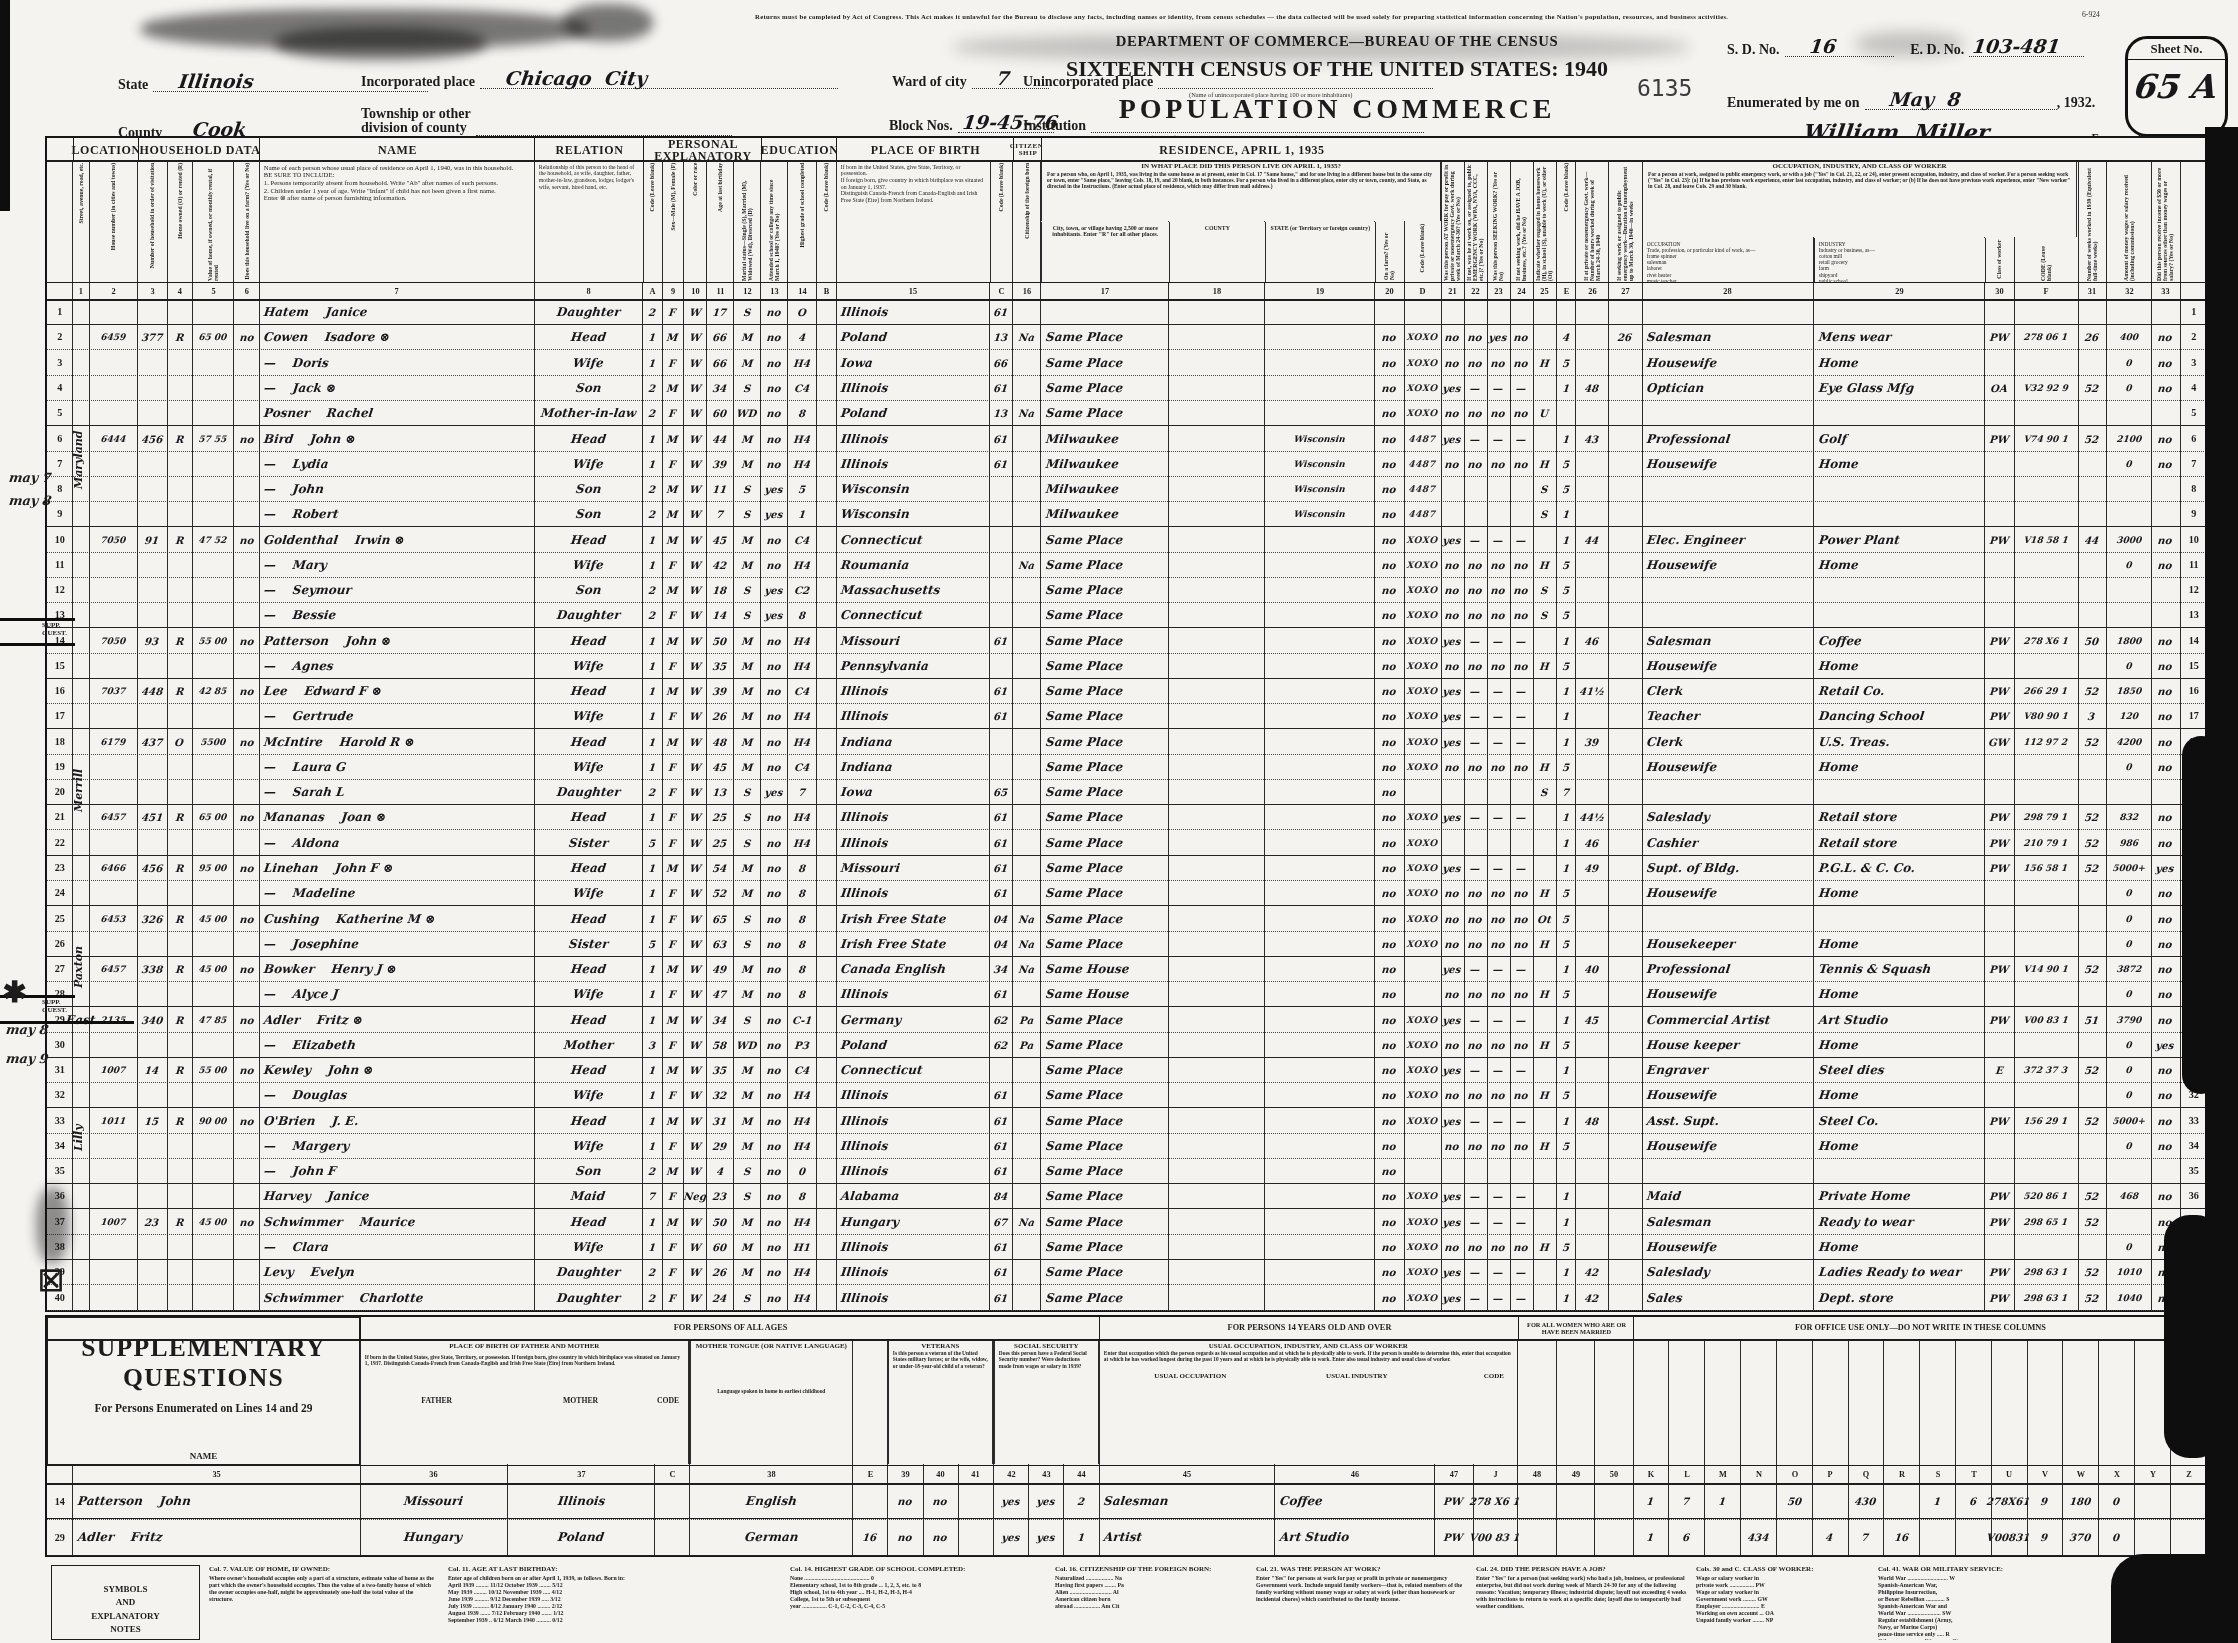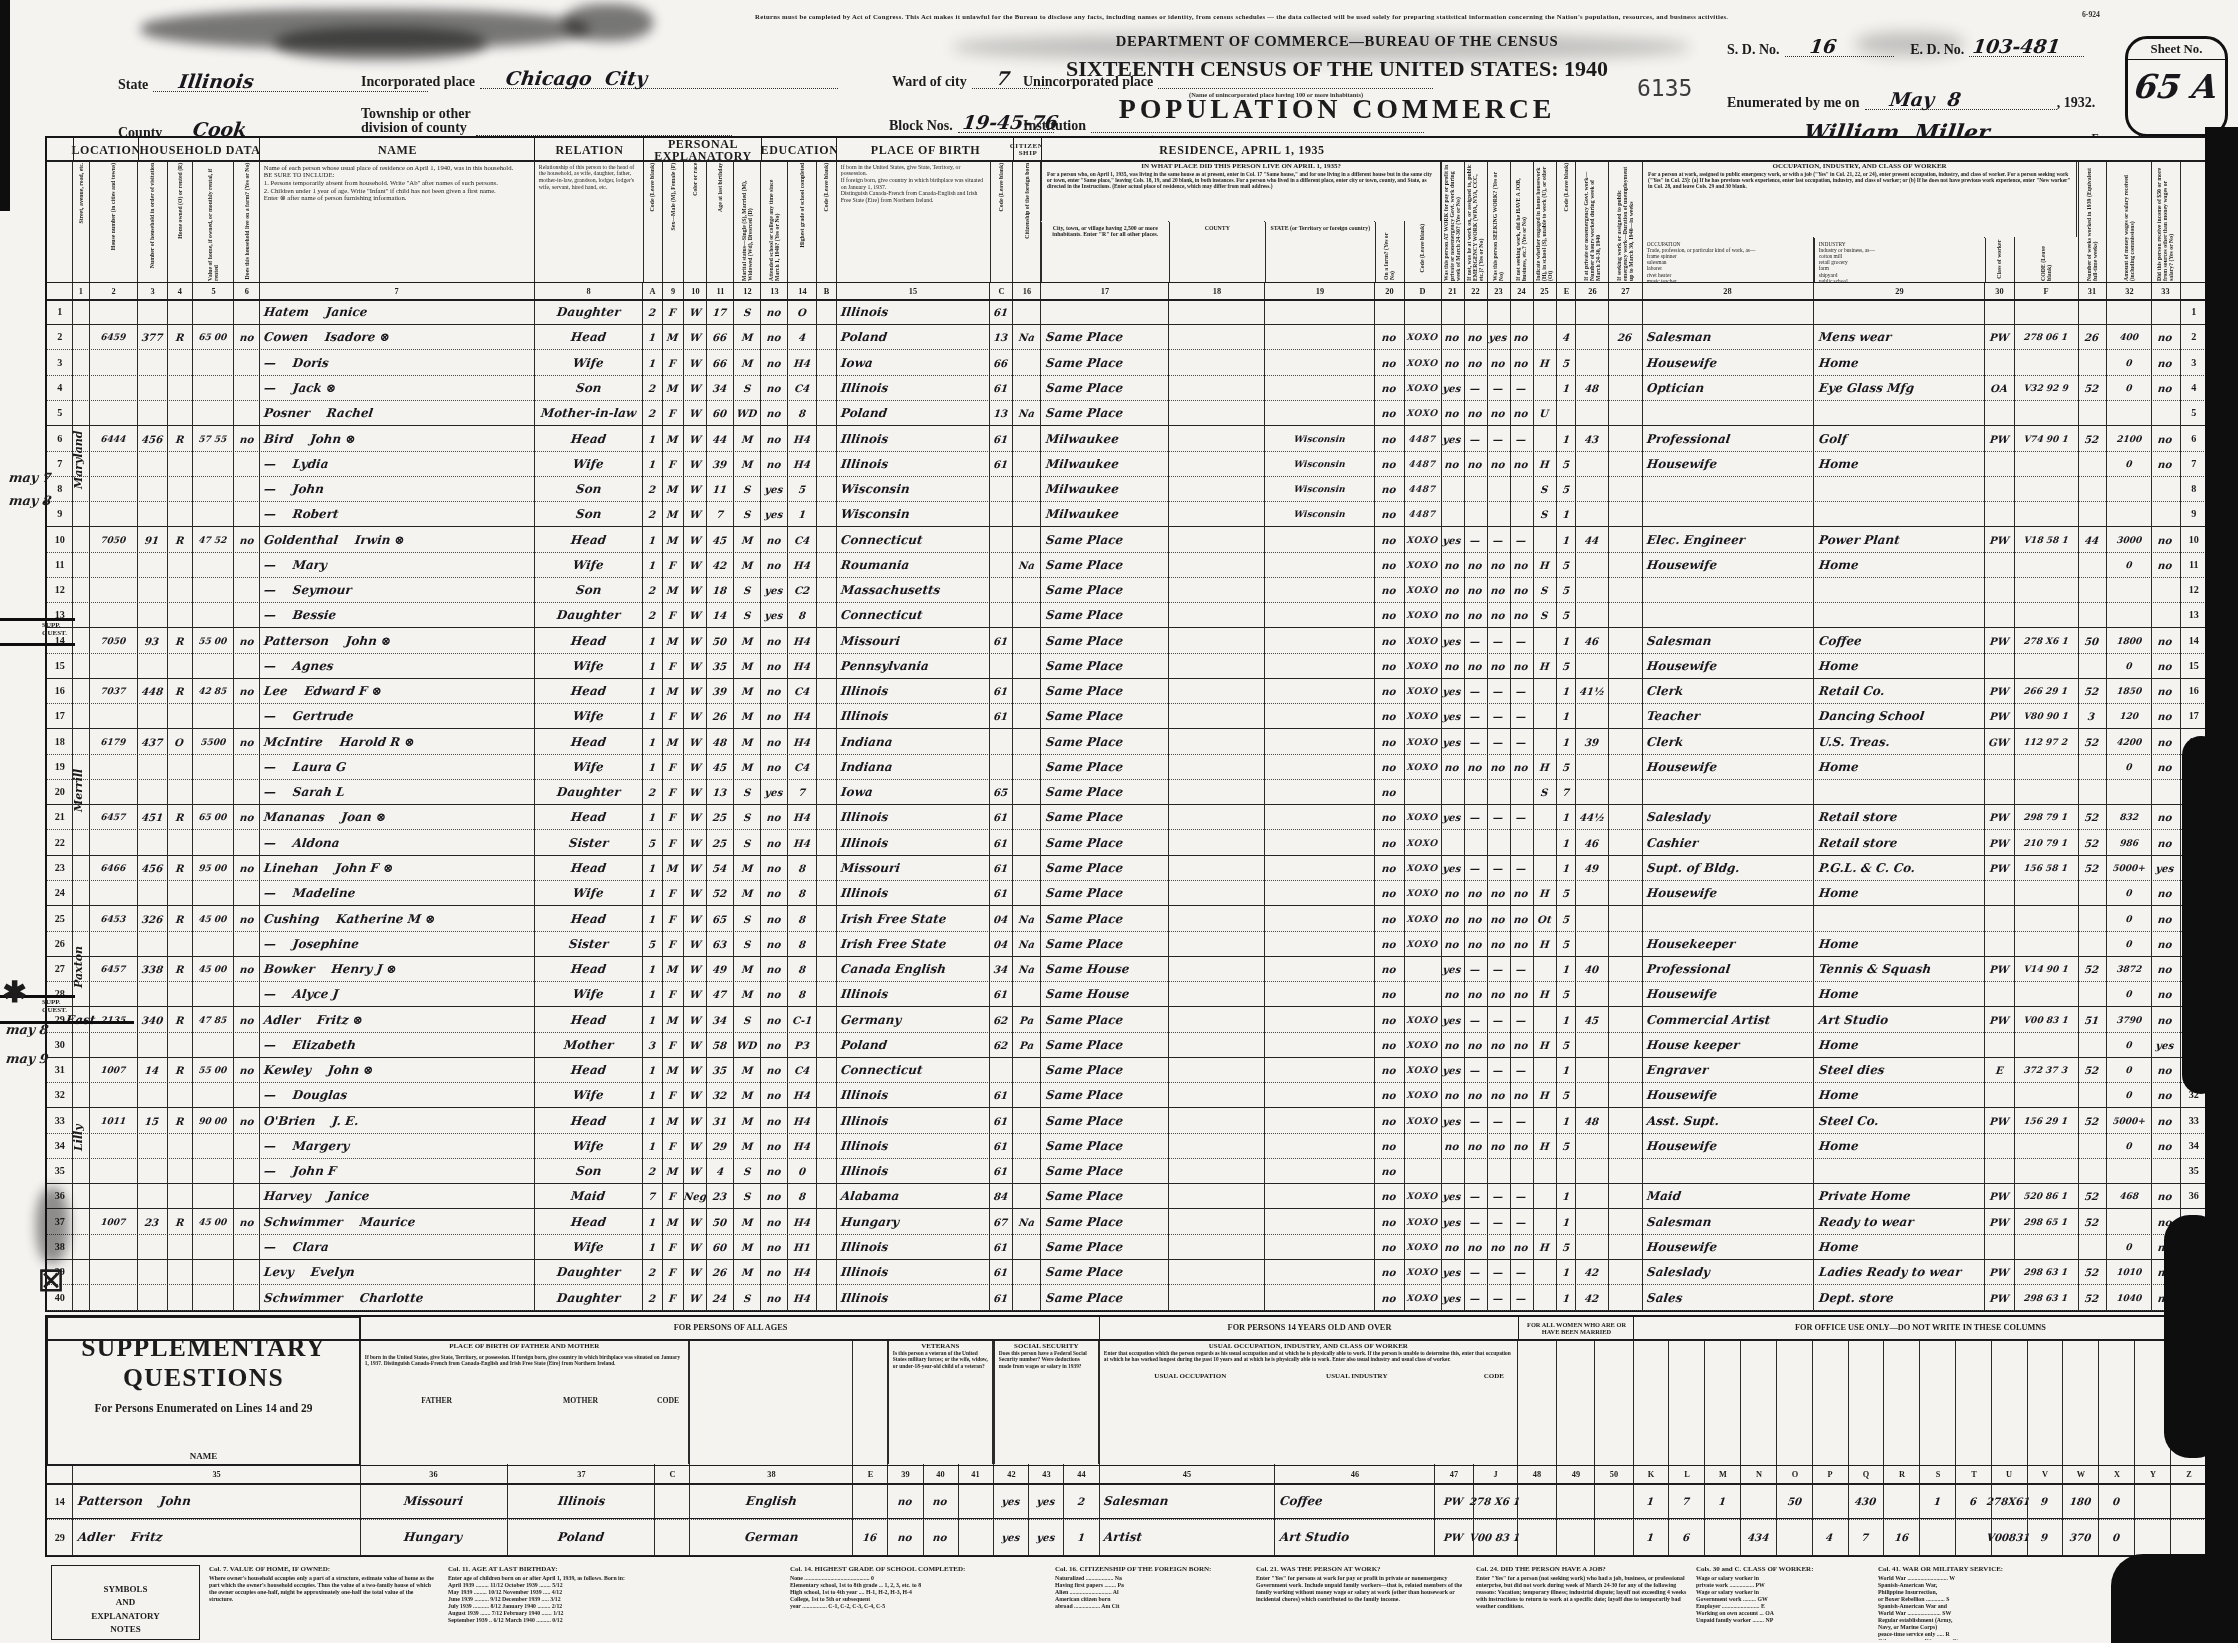--- a/index.html
+++ b/index.html
@@ -7,21 +7,21 @@
         font-family:"Liberation Serif",serif;color:#1c1c1c;}
   
   .hw{font-family:"DejaVu Serif",serif;font-style:italic;font-weight:700;color:#17171c;}
   .hwv{font-family:"DejaVu Serif",serif;font-style:italic;font-weight:700;color:#17171c;
        font-size:19px;transform:skewX(-8deg);display:inline-block;white-space:pre;}
   
   .fld{position:absolute;display:flex;align-items:flex-end;}
   .fld .lab{font-weight:700;font-size:14px;white-space:pre-line;line-height:1.02;}
   .uline{position:relative;border-bottom:1.9px dotted #2e2e2e;height:19px;margin-left:5.1px;}
   .uline .hwv{position:absolute;left:25.6px;bottom:-1.3px;}
-  .subnote{position:absolute;font-size:6.4px;font-weight:700;color:#333;padding-left:6px;}
+  .subnote{position:absolute;font-size:6.4px;font-weight:400;color:#333;padding-left:6px;}
   .titleC{position:absolute;text-align:center;font-weight:700;}
   .sheetbox{position:absolute;border:3.2px solid #111;background:#f4f3f0;text-align:center;}
   
   .tbl{position:absolute;background:#f4f3f0;}
   .vline{position:absolute;background:#2b2b2b;width:1.3px;z-index:2;}
   .hline{position:absolute;background:#1d1d1d;z-index:4;}
   .grp{position:absolute;top:0;height:23px;display:flex;align-items:center;justify-content:center;
        font-weight:700;font-size:12px;letter-spacing:0.6px;border-left:1.9px solid #1d1d1d;z-index:3;
        background:#f4f3f0;text-align:center;line-height:1;}
   .vcell{position:absolute;display:flex;align-items:flex-start;justify-content:center;overflow:hidden;z-index:1;}
@@ -3831,20 +3831,24 @@
       <div class="sgrp" style="left: 1586px; top: 0px; height: 23px; width: 573px; font-size: 8.3px;">FOR OFFICE USE ONLY—DO NOT WRITE IN THESE COLUMNS</div>
       <div class="sbox" style="left: 313px; top: 23px; width: 319px; height: 119px;">
         <div class="t">PLACE OF BIRTH OF FATHER AND MOTHER</div>
         <div class="n" style="margin-top: 3.8px;">If born in the United States, give State, Territory, or possession.  If foreign born, give country in which birthplace was situated on January 1, 1937.  Distinguish Canada-French from Canada-English and Irish Free State (Eire) from Northern Ireland.</div>
         <div style="display: flex; margin-top: 31px; font-weight: 700; font-size: 7.7px;">
           <span style="width: 147px; text-align: center;">FATHER</span>
           <span style="width: 147px; text-align: center;">MOTHER</span>
           <span style="width: 32px; text-align: center;">CODE</span>
         </div>
       </div>
+      <div class="sbox" style="left: 643px; top: 23px; width: 153px; height: 119px;">
+        <div class="t">MOTHER TONGUE (OR NATIVE LANGUAGE)</div>
+        <div class="n" style="margin-top: 38px; text-align: center;">Language spoken in home in earliest childhood</div>
+      </div>
       <div class="sbox" style="left: 841px; top: 23px; width: 95px; height: 119px;">
         <div class="t">VETERANS</div>
         <div class="n">Is this person a veteran of the United States military forces; or the wife, widow, or under-18-year-old child of a veteran?</div>
       </div>
       <div class="sbox" style="left: 947px; top: 23px; width: 95px; height: 119px;">
         <div class="t">SOCIAL SECURITY</div>
         <div class="n">Does this person have a Federal Social Security number?  Were deductions made from wages or salary in 1939?</div>
       </div>
       <div class="sbox" style="left: 1052px; top: 23px; width: 409px; height: 119px;">
         <div class="t">USUAL OCCUPATION, INDUSTRY, AND CLASS OF WORKER</div>

